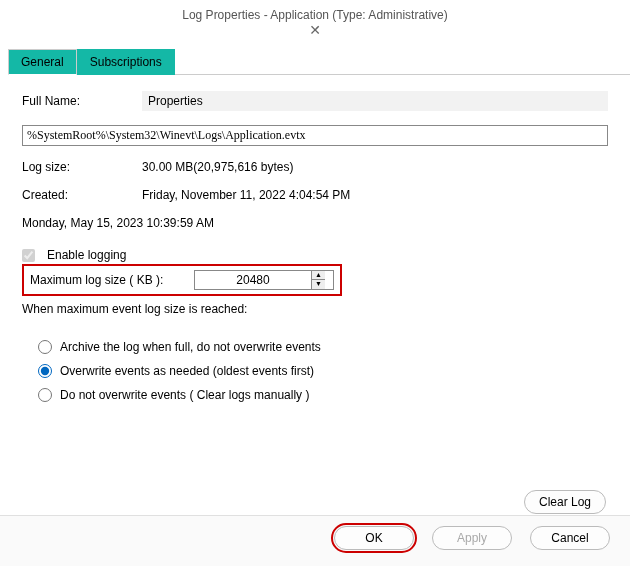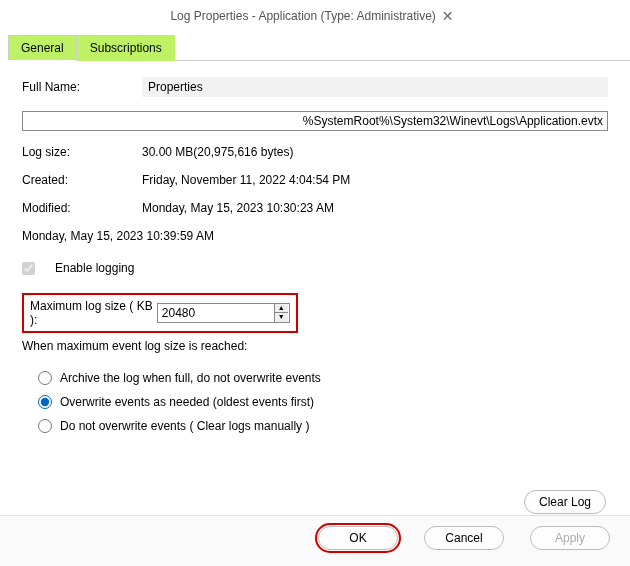--- a/index.html
+++ b/index.html
@@ -7,24 +7,25 @@
       font-family: "Segoe UI", Tahoma, sans-serif;
       font-size: 12px;
       background: #fff;
       color: #000;
       width: 630px;
       height: 566px;
       overflow: hidden;
     }
     .titlebar {
       display: flex;
-      justify-content: center;
+      justify-content: flex-start;
       align-items: center;
       padding: 8px 12px 4px 12px;
       color: #555;
+      flex-direction: column;
     }
     .titlebar-title { font-size: 12px; }
     .close-x {
       font-size: 14px;
       color: #666;
       cursor: pointer;
       padding: 0 6px;
     }
     .tabs {
       display: flex;
@@ -32,21 +33,21 @@
       border-bottom: 1px solid #ccc;
     }
     .tab {
       padding: 5px 12px;
       font-size: 12px;
       cursor: pointer;
       border: 1px solid transparent;
       border-bottom: none;
       position: relative;
       bottom: -1px;
-      background: #bef264;
+      background: #14b8a6;
     }
     .tab.active {
       border-color: #ccc;
       border-bottom: 1px solid #fff;
     }
     .content {
       padding: 16px 22px 8px 22px;
     }
     .row {
       display: flex;
@@ -61,52 +62,51 @@
     .fullname-val {
       background: #f2f2f2;
       padding: 3px 6px;
       width: 100%;
       border: none;
     }
     .logpath-input {
       width: 100%;
       padding: 2px 4px;
       border: 1px solid #888;
-      font-family: Liberation Sans, sans-serif;
-      font-size: 12px;
-      text-align: right;
+      font-family: Liberation Serif, serif;
+      font-size: 12px;
     }
     .enable-row {
       display: flex;
       align-items: center;
-      gap: 20px;
+      gap: 12px;
       margin-top: 18px;
-      margin-bottom: 18px;
+      margin-bottom: 2px;
     }
     .checkbox {
       width: 13px; height: 13px;
       accent-color: #888;
     }
     .highlight-box {
       border: 2px solid #c00;
       padding: 4px 6px;
       display: flex;
       align-items: center;
-      width: 276px;
+      width: 320px;
       margin-bottom: 6px;
     }
     .spinner-wrap {
       display: flex;
       border: 1px solid #888;
       margin-left: auto;
       width: 140px;
     }
     .spinner-input {
       border: none;
-      text-align: left;
+      text-align: center;
       padding: 1px 4px;
       width: 116px;
       font-family: inherit;
       font-size: 12px;
       outline: none;
     }
     .spinner-buttons {
       display: flex;
       flex-direction: column;
       border-left: 1px solid #888;
@@ -116,21 +116,21 @@
       height: 9px;
       font-size: 7px;
       line-height: 7px;
       text-align: center;
       background: #eee;
       cursor: pointer;
       user-select: none;
     }
     .spinner-btn:first-child { border-bottom: 1px solid #888; }
     .reached-label {
-      margin-bottom: 18px;
+      margin-bottom: 24px;
     }
     .radio-group {
       padding-left: 16px;
     }
     .radio-row {
       display: flex;
       align-items: center;
       gap: 8px;
       margin-bottom: 10px;
     }
@@ -145,21 +145,21 @@
       right: 24px;
     }
     .footer {
       position: absolute;
       bottom: 0;
       left: 0;
       right: 0;
       padding: 10px 20px 16px 20px;
       display: flex;
       justify-content: flex-end;
-      gap: 26px;
+      gap: 18px;
       border-top: 1px solid #e0e0e0;
       background: #fafafa;
     }
     .btn {
       min-width: 80px;
       padding: 4px 14px;
       font-size: 12px;
       font-family: inherit;
       background: #fdfdfd;
       border: 1px solid #bbb;
@@ -200,24 +200,20 @@
   <div class="row">
     <div class="row-label">Log size:</div>
     <div class="row-value">30.00 MB(20,975,616 bytes)</div>
   </div>
 
   <div class="row">
     <div class="row-label">Created:</div>
     <div class="row-value">Friday, November 11, 2022 4:04:54 PM</div>
   </div>
 
-  <div class="row">
-    <div class="row-label">Modified:</div>
-    <div class="row-value">Monday, May 15, 2023 10:30:23 AM</div>
-  </div>
 
   <div class="row">
     <div class="row-value">Monday, May 15, 2023 10:39:59 AM</div>
   </div>
 
   <div class="enable-row">
     <input type="checkbox" class="checkbox" checked="" disabled="" style="">
     <span>Enable logging</span>
   </div>
 
@@ -250,15 +246,15 @@
   </div>
 
 </div>
 
 <div class="bottom-area">
   <button class="btn">Clear Log</button>
 </div>
 
 <div class="footer">
   <button class="btn highlight-red">OK</button>
+  <button class="btn" disabled="">Apply</button>
   <button class="btn">Cancel</button>
-  <button class="btn" disabled="">Apply</button>
 </div>
 
 </body></html>

